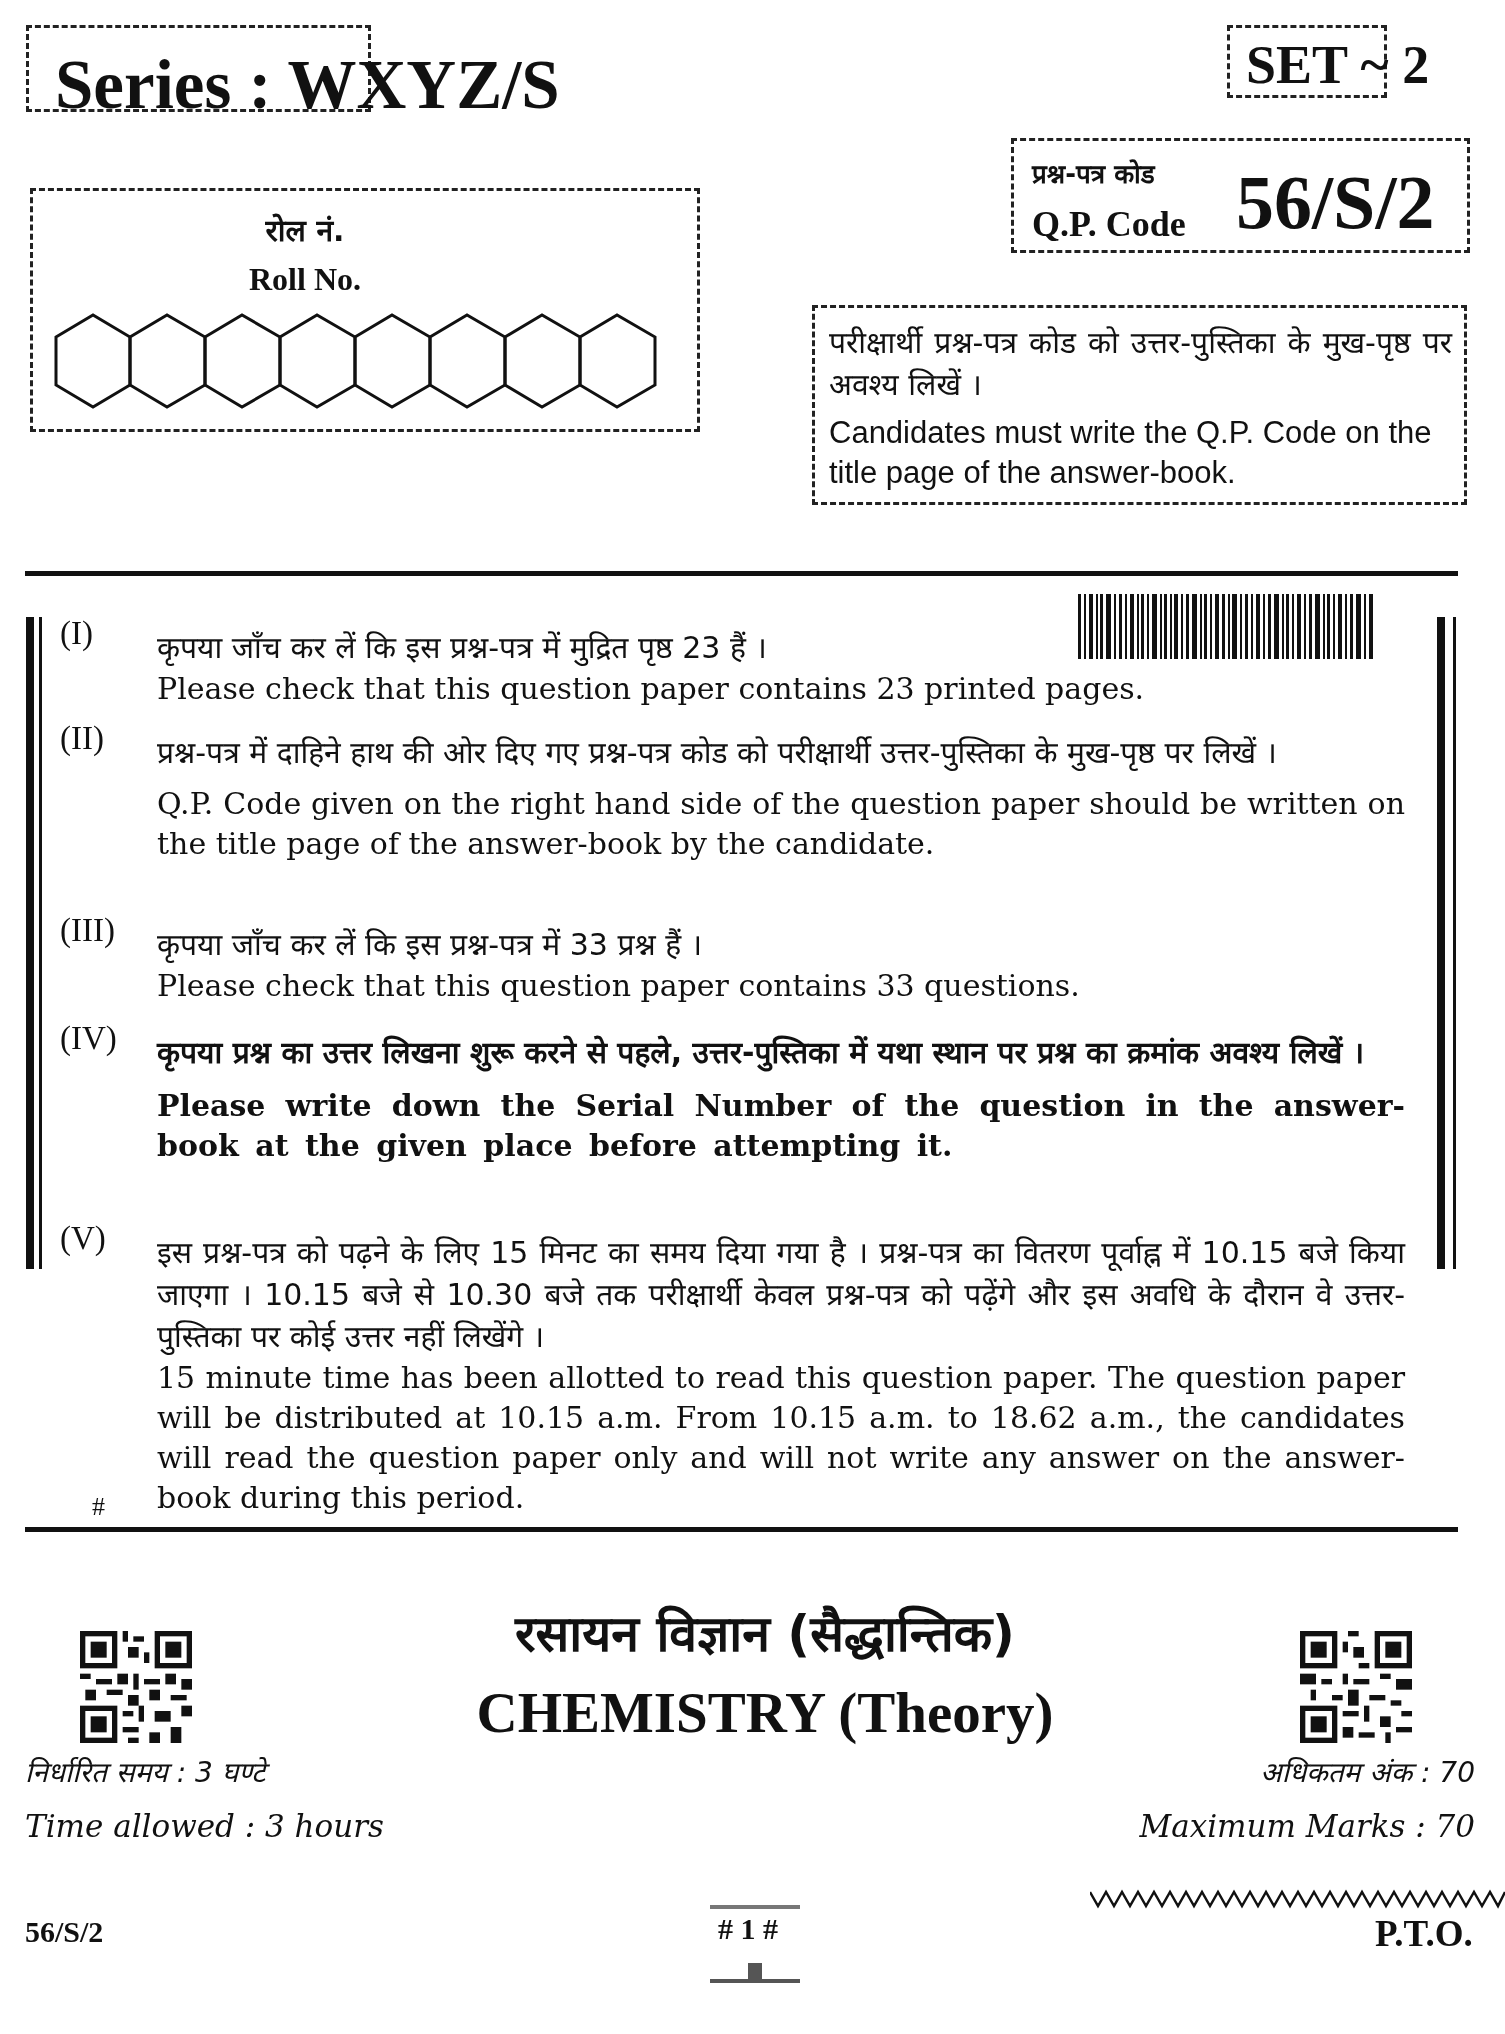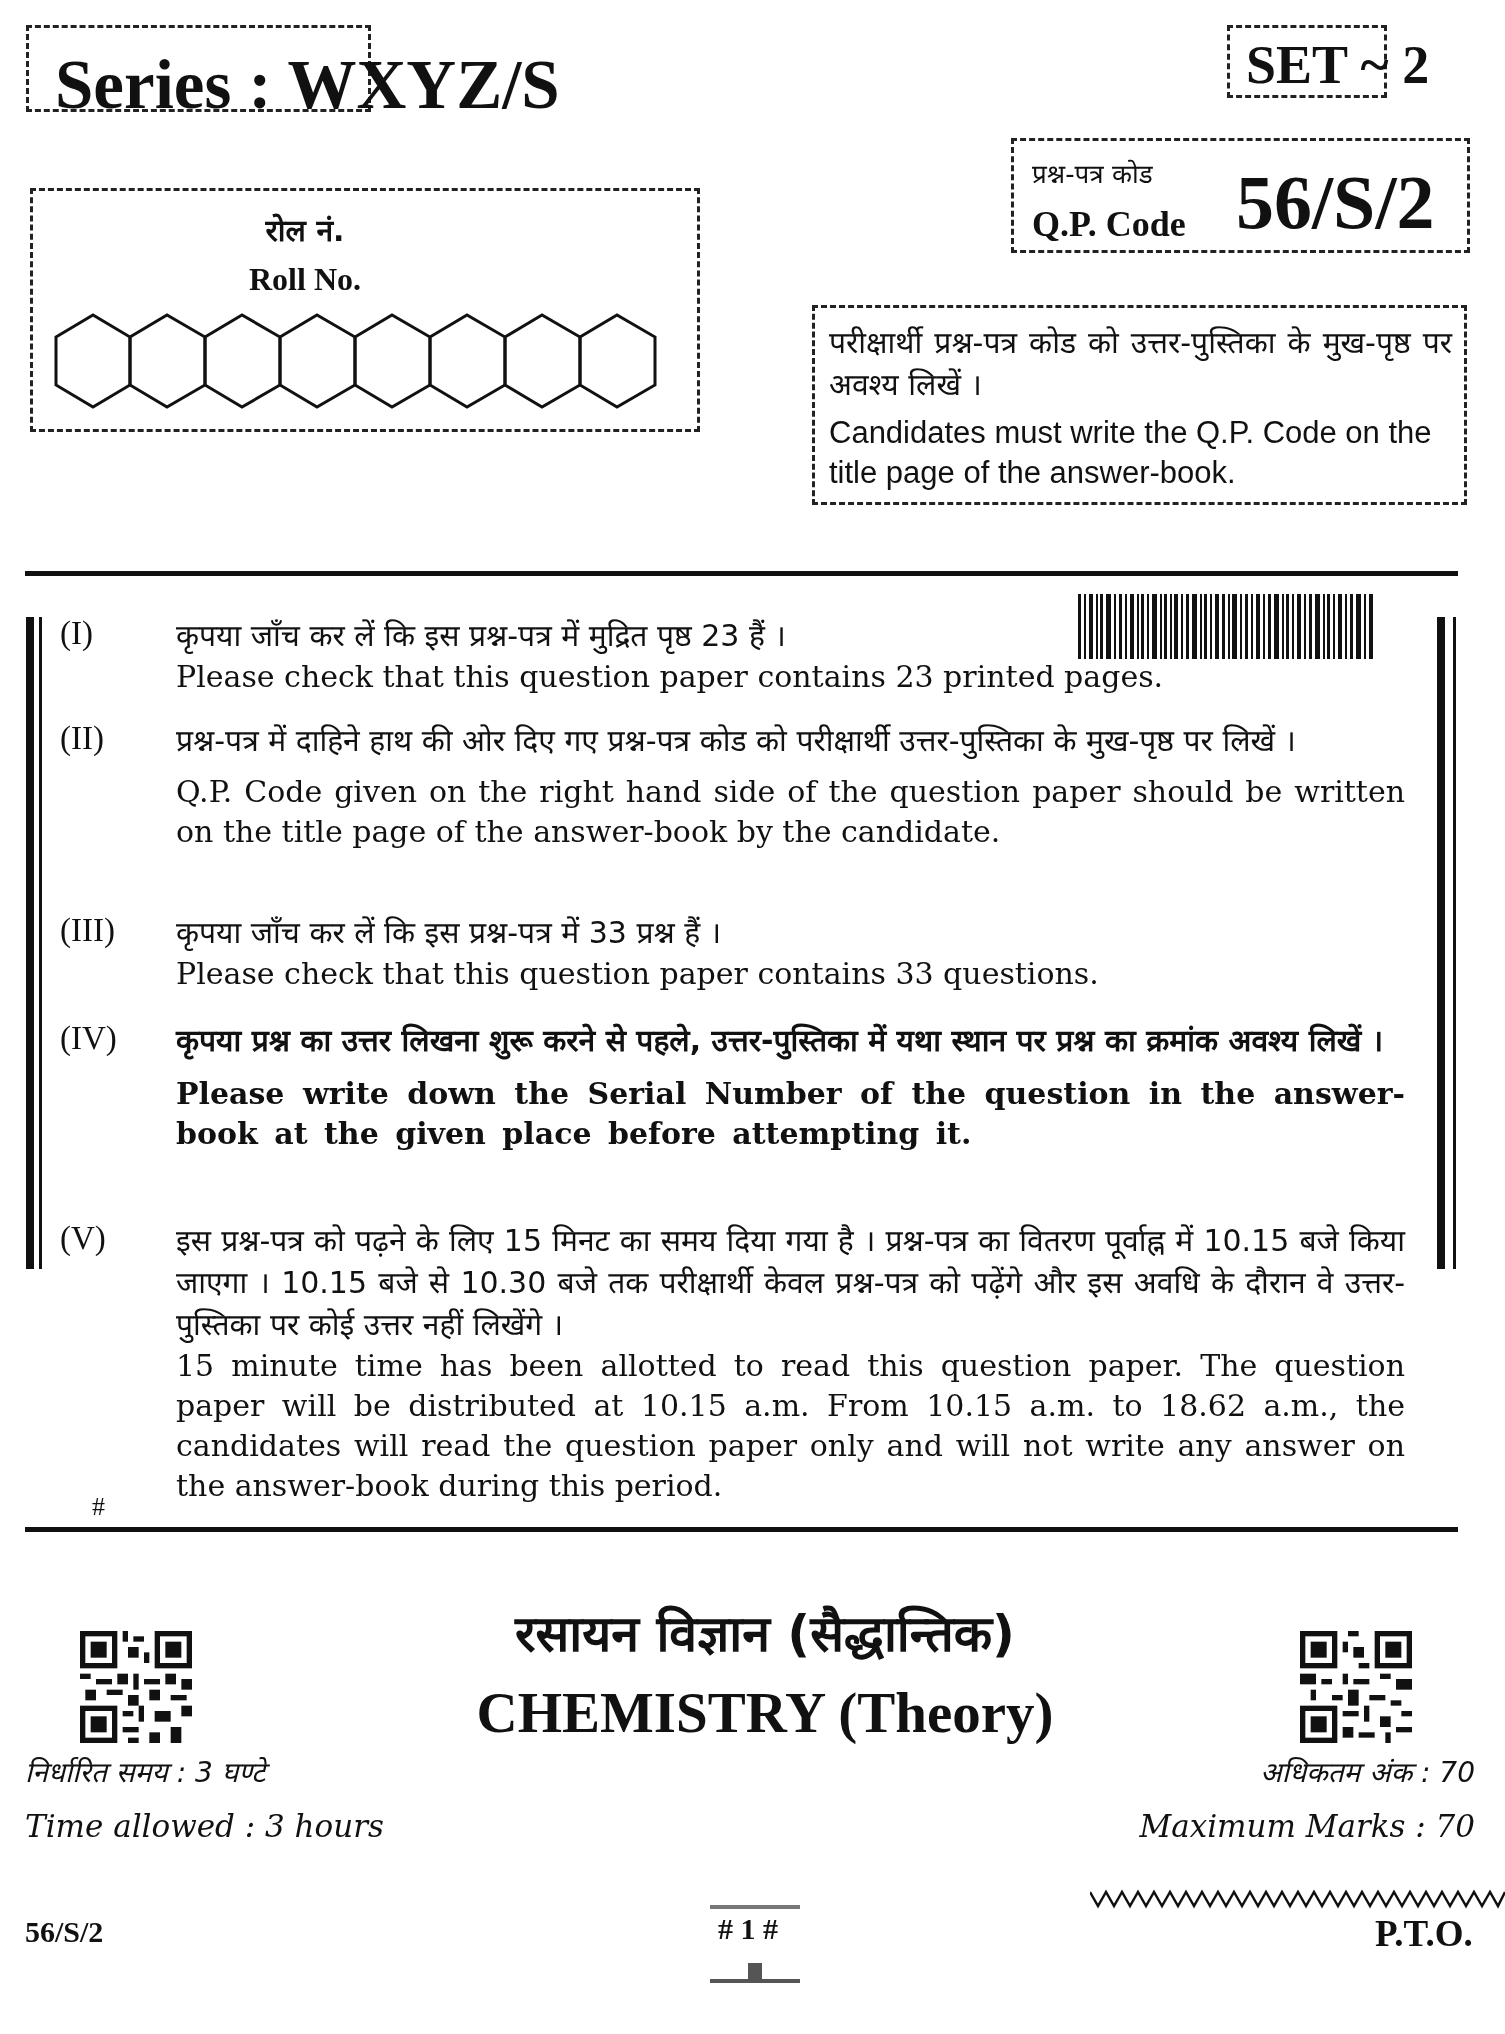--- a/index.html
+++ b/index.html
@@ -12,21 +12,21 @@
   
   #series-box { left: 26px; top: 25px; width: 345px; height: 87px; }
   #series-text { position: absolute; left: 26px; top: 18px; font-family: "Liberation Serif", serif; font-weight: bold; font-size: 69px; letter-spacing: 0px; white-space: nowrap; }
 
   
   #set-box { left: 1227px; top: 25px; width: 160px; height: 73px; }
   #set-text { position: absolute; left: 16px; top: 6px; font-family: "Liberation Serif", serif; font-weight: bold; font-size: 54px; white-space: nowrap; }
 
   
   #qp-box { left: 1011px; top: 138px; width: 459px; height: 115px; }
-  #qp-label-hi { position: absolute; left: 18px; top: 14px; font-family: "DejaVu Sans", sans-serif; font-weight: normal; font-size: 26px; }
+  #qp-label-hi { position: absolute; left: 18px; top: 14px; font-family: "DejaVu Sans", sans-serif; font-weight: bold; font-size: 26px; }
   #qp-label-en { position: absolute; left: 18px; top: 62px; font-family: "Liberation Serif", serif; font-weight: bold; font-size: 36px; }
   #qp-code { position: absolute; left: 222px; top: 18px; font-family: "Liberation Serif", serif; font-weight: bold; font-size: 76px; }
 
   
   #note-box { left: 812px; top: 305px; width: 655px; height: 200px; }
   #note-hi { position: absolute; left: 14px; top: 14px; right: 12px; font-family: "DejaVu Sans", sans-serif; font-size: 30px; line-height: 42px; text-align: justify; }
   #note-en { position: absolute; left: 14px; top: 105px; right: 12px; font-family: "Liberation Sans", sans-serif; font-size: 31px; line-height: 40px; }
 
   
   #roll-box { left: 30px; top: 188px; width: 670px; height: 244px; }
@@ -43,21 +43,21 @@
   #vbar-left-thick { left: 26px; top: 617px; width: 8px; height: 652px; }
   #vbar-left-thin { left: 39px; top: 617px; width: 3px; height: 652px; }
   #vbar-right-thick { left: 1437px; top: 617px; width: 8px; height: 652px; }
   #vbar-right-thin { left: 1453px; top: 617px; width: 3px; height: 652px; }
 
   #barcode { left: 1078px; top: 594px; width: 295px; height: 65px; }
 
   
   .inst { position: absolute; left: 60px; width: 1345px; }
   .inst-num { position: absolute; left: 0; top: 0; font-family: "Liberation Serif", serif; font-size: 33px; }
-  .inst-body { position: absolute; left: 97px; right: 0; top: 0; margin-left: 19px; }
+  .inst-body { position: absolute; left: 97px; right: 0; top: 12px; }
   .hi { font-family: "DejaVu Sans", sans-serif; font-size: 30px; line-height: 42px; text-align: justify; text-align-last: left; }
   .en { font-family: "DejaVu Serif", serif; font-size: 30px; line-height: 40px; text-align: justify; }
   .en.b, .hi.b { font-weight: bold; }
 
   #inst-1 { top: 615px; }
   #inst-2 { top: 720px; }
   #inst-3 { top: 912px; }
   #inst-4 { top: 1020px; }
   #inst-5 { top: 1220px; }
 

